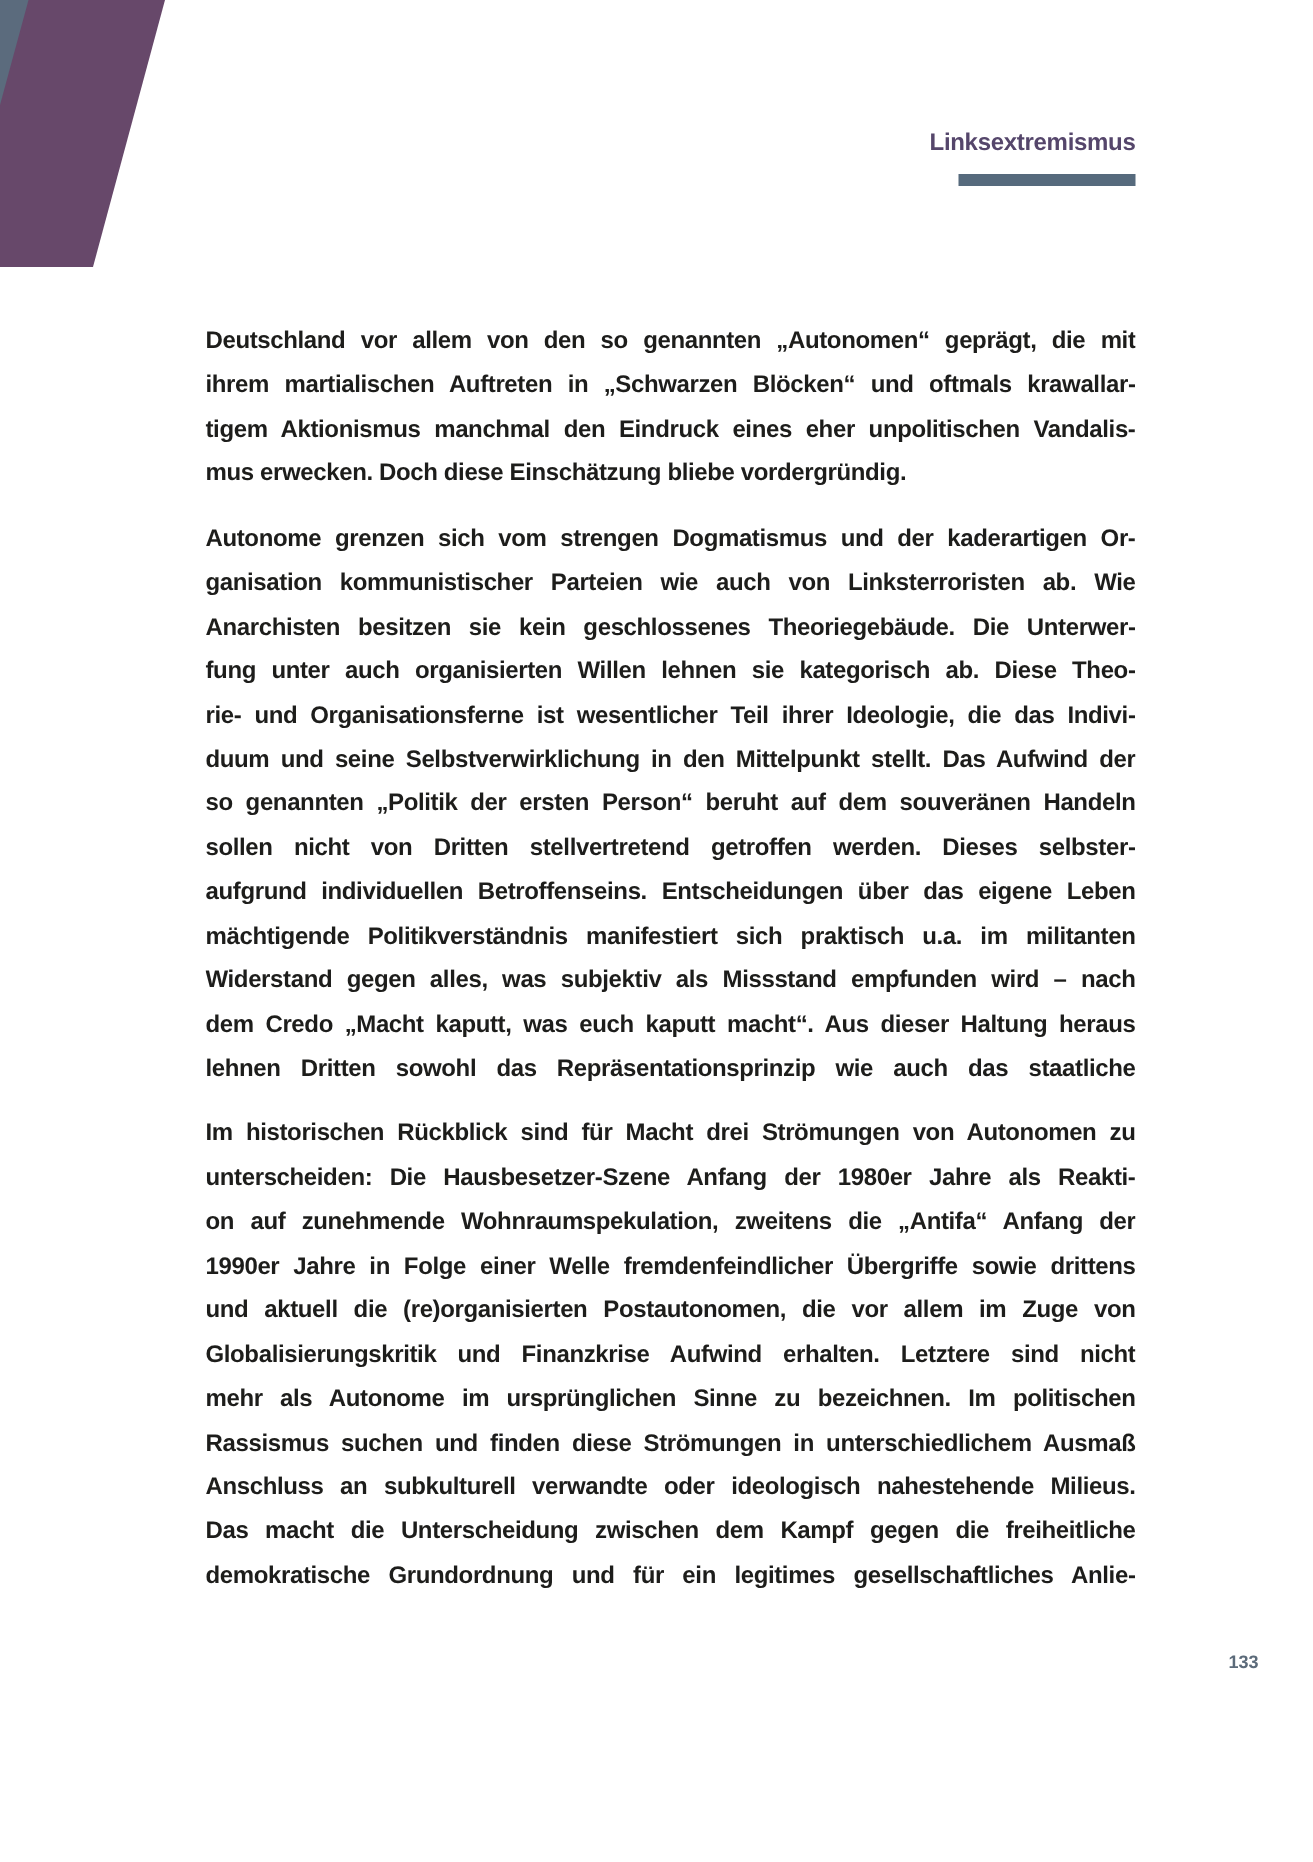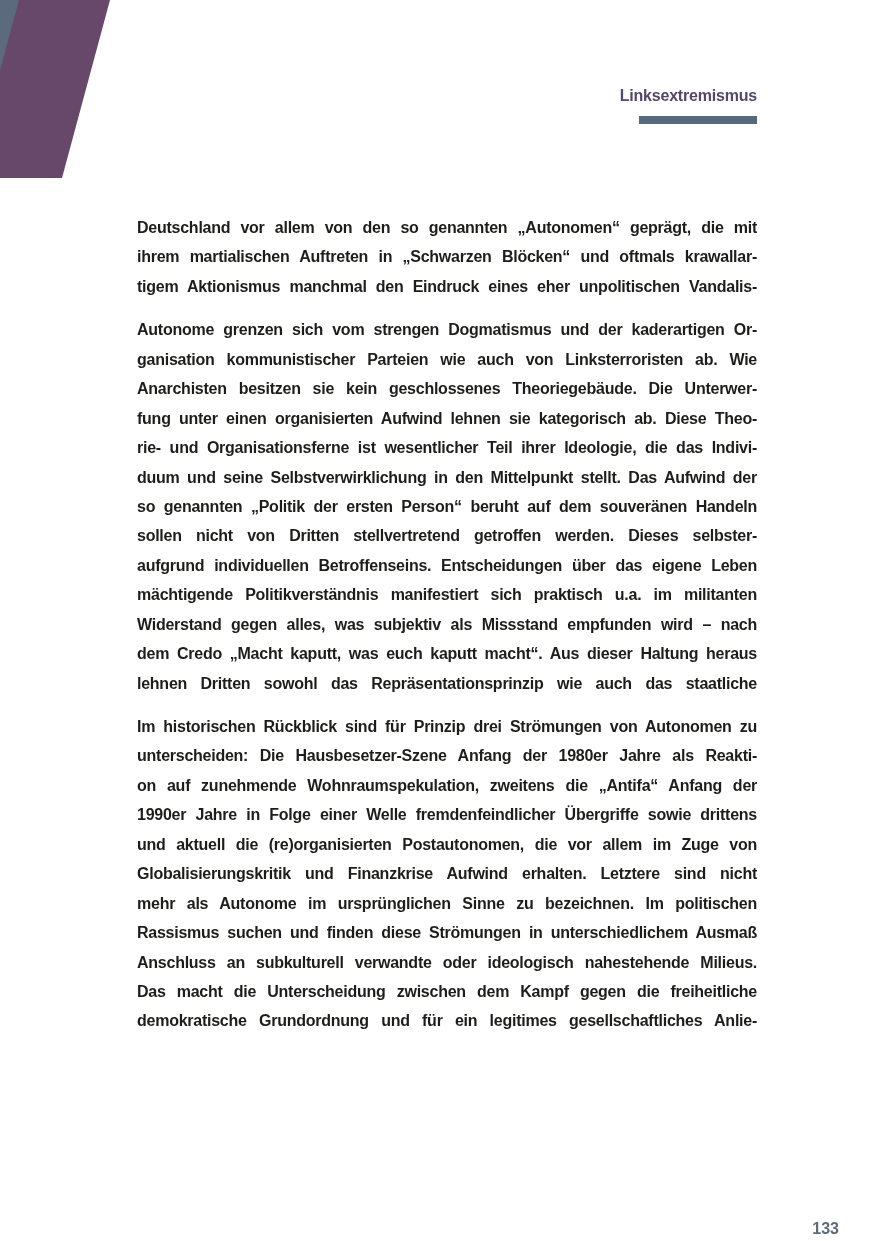--- a/index.html
+++ b/index.html
@@ -59,23 +59,23 @@
     text-align:justify;
     text-align-last:justify;
     overflow:hidden;
     white-space:normal;
   }
   .line.endline{
     text-align-last:left;
   }
   .page-number{
     position:absolute;
-    top:1220px;
+    top:1101px;
     right:36px;
-    font-size:16px;
+    font-size:12px;
     font-weight:600;
     color:var(--page-number);
   }
 </style>
 </head>
 <body>
 
 <svg class="corner-graphic" viewBox="0 0 115 180" preserveAspectRatio="none" aria-hidden="true">
   <polygon points="0,0 20,0 0,72" fill="#5b6b7d"></polygon>
   <polygon points="19,0 110,0 62,178 0,178 0,70" fill="#67486a"></polygon>
@@ -84,38 +84,39 @@
 <div class="page-header">
   <div class="label">Linksextremismus</div>
 </div>
 <div class="header-bar"></div>
 
 <div class="body-text">
     <div class="para">
       <div class="line">Deutschland vor allem von den so genannten „Autonomen“ geprägt, die mit</div>
       <div class="line">ihrem martialischen Auftreten in „Schwarzen Blöcken“ und oftmals krawallar-</div>
       <div class="line">tigem Aktionismus manchmal den Eindruck eines eher unpolitischen Vandalis-</div>
+      <div class="line endline">mus erwecken. Doch diese Einschätzung bliebe vordergründig.</div>
     </div>
     <div class="para">
       <div class="line">Autonome grenzen sich vom strengen Dogmatismus und der kaderartigen Or-</div>
       <div class="line">ganisation kommunistischer Parteien wie auch von Linksterroristen ab. Wie</div>
       <div class="line">Anarchisten besitzen sie kein geschlossenes Theoriegebäude. Die Unterwer-</div>
-      <div class="line">fung unter einen organisierten Aufwind lehnen sie kategorisch ab. Diese Theo-</div>
+      <div class="line">fung unter auch organisierten Willen lehnen sie kategorisch ab. Diese Theo-</div>
       <div class="line">rie- und Organisationsferne ist wesentlicher Teil ihrer Ideologie, die das Indivi-</div>
       <div class="line">duum und seine Selbstverwirklichung in den Mittelpunkt stellt. Das Aufwind der</div>
       <div class="line">so genannten „Politik der ersten Person“ beruht auf dem souveränen Handeln</div>
       <div class="line">sollen nicht von Dritten stellvertretend getroffen werden. Dieses selbster-</div>
       <div class="line">aufgrund individuellen Betroffenseins. Entscheidungen über das eigene Leben</div>
       <div class="line">mächtigende Politikverständnis manifestiert sich praktisch u.a. im militanten</div>
       <div class="line">Widerstand gegen alles, was subjektiv als Missstand empfunden wird – nach</div>
       <div class="line">dem Credo „Macht kaputt, was euch kaputt macht“. Aus dieser Haltung heraus</div>
       <div class="line">lehnen Dritten sowohl das Repräsentationsprinzip wie auch das staatliche</div>
     </div>
     <div class="para">
-      <div class="line">Im historischen Rückblick sind für Prinzip drei Strömungen von Autonomen zu</div>
+      <div class="line">Im historischen Rückblick sind für Macht drei Strömungen von Autonomen zu</div>
       <div class="line">unterscheiden: Die Hausbesetzer-Szene Anfang der 1980er Jahre als Reakti-</div>
       <div class="line">on auf zunehmende Wohnraumspekulation, zweitens die „Antifa“ Anfang der</div>
       <div class="line">1990er Jahre in Folge einer Welle fremdenfeindlicher Übergriffe sowie drittens</div>
       <div class="line">und aktuell die (re)organisierten Postautonomen, die vor allem im Zuge von</div>
       <div class="line">Globalisierungskritik und Finanzkrise Aufwind erhalten. Letztere sind nicht</div>
       <div class="line">mehr als Autonome im ursprünglichen Sinne zu bezeichnen. Im politischen</div>
       <div class="line">Rassismus suchen und finden diese Strömungen in unterschiedlichem Ausmaß</div>
       <div class="line">Anschluss an subkulturell verwandte oder ideologisch nahestehende Milieus.</div>
       <div class="line">Das macht die Unterscheidung zwischen dem Kampf gegen die freiheitliche</div>
       <div class="line">demokratische Grundordnung und für ein legitimes gesellschaftliches Anlie-</div>

